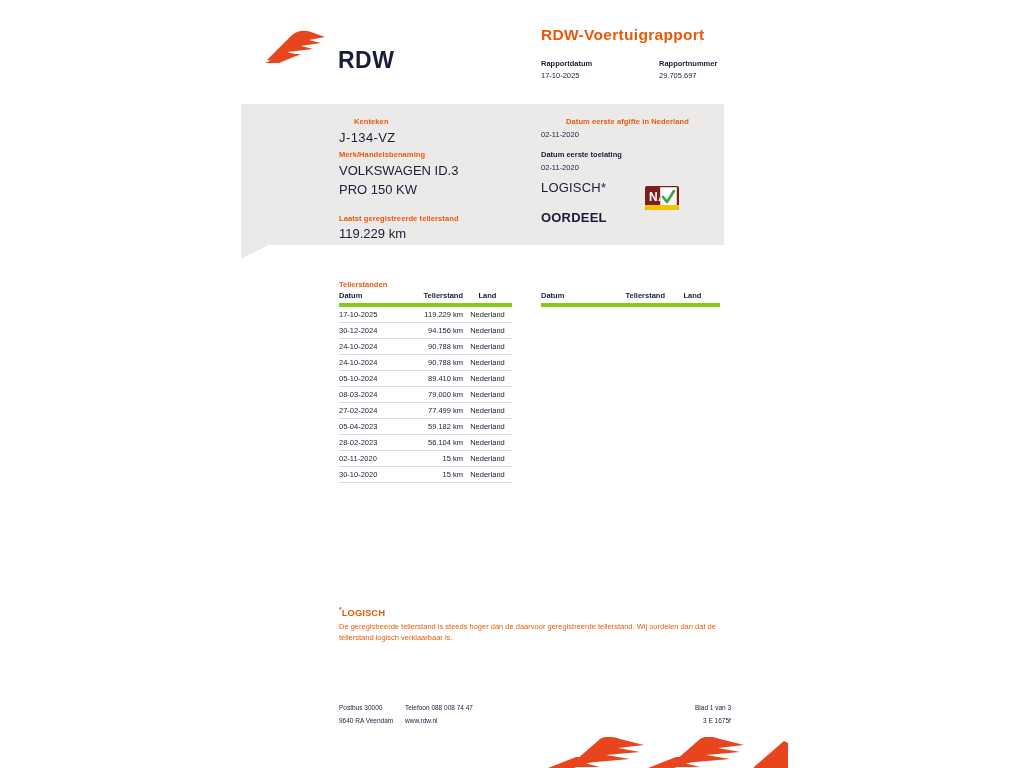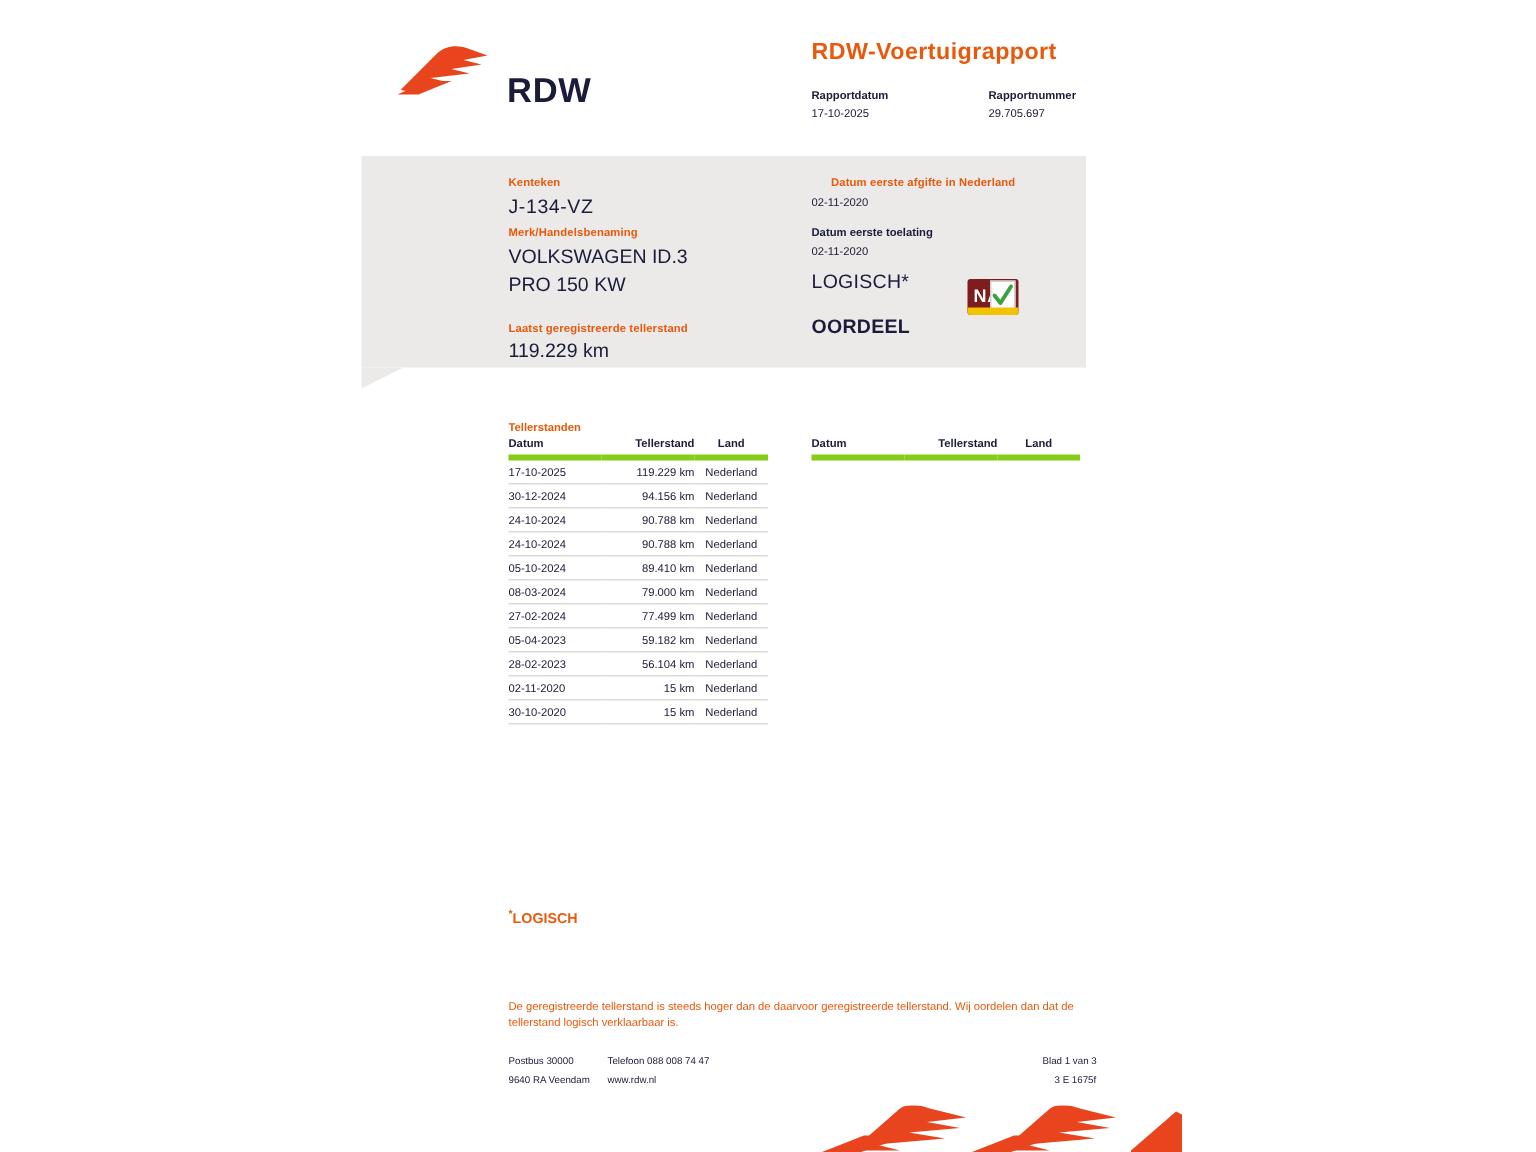--- a/index.html
+++ b/index.html
@@ -99,29 +99,29 @@
   .val-big {
     position: absolute;
     font-size: 13px;
     color: #1b1b3a;
   }
   .val-small {
     position: absolute;
     font-size: 7.5px;
     color: #1b1b3a;
   }
-  #kenteken-label { left: 339px; top: 117px; }
+  #kenteken-label { left: 354px; top: 117px; }
   #kenteken-value { left: 339px; top: 130px; letter-spacing: 0.4px; }
   #merk-label { left: 339px; top: 150px; }
   #merk-value-1 { left: 339px; top: 163px; }
   #merk-value-2 { left: 339px; top: 182px; }
   #tellerstand-label { left: 339px; top: 214px; }
   #tellerstand-value { left: 339px; top: 226px; }
 
-  #afgifte-label { left: 554px; top: 117px; }
+  #afgifte-label { left: 566px; top: 117px; }
   #afgifte-value { left: 541px; top: 130px; }
   #toelating-label { left: 541px; top: 150px; }
   #toelating-value { left: 541px; top: 163px; }
 
   #oordeel-line1 { left: 541px; top: 180px; font-size: 13px; font-weight: normal; color: #1b1b3a; position: absolute; letter-spacing: 0.2px;}
   #oordeel-line2 { left: 541px; top: 210px; font-size: 13px; font-weight: bold; color: #1b1b3a; position: absolute; letter-spacing: 0.2px;}
 
   .nap-badge {
     position: absolute;
     left: 645px;
@@ -214,21 +214,20 @@
     vertical-align: super;
   }
   .note-body {
     position: absolute;
     left: 339px;
     top: 622px;
     width: 392px;
     font-size: 7.5px;
     line-height: 1.45;
     color: #e8590c;
-    margin-top: 44px;
   }
 
   
   .foot {
     position: absolute;
     font-size: 6.5px;
     color: #1b1b3a;
   }
   #foot-addr1 { left: 339px; top: 704px; }
   #foot-addr2 { left: 339px; top: 717px; }

